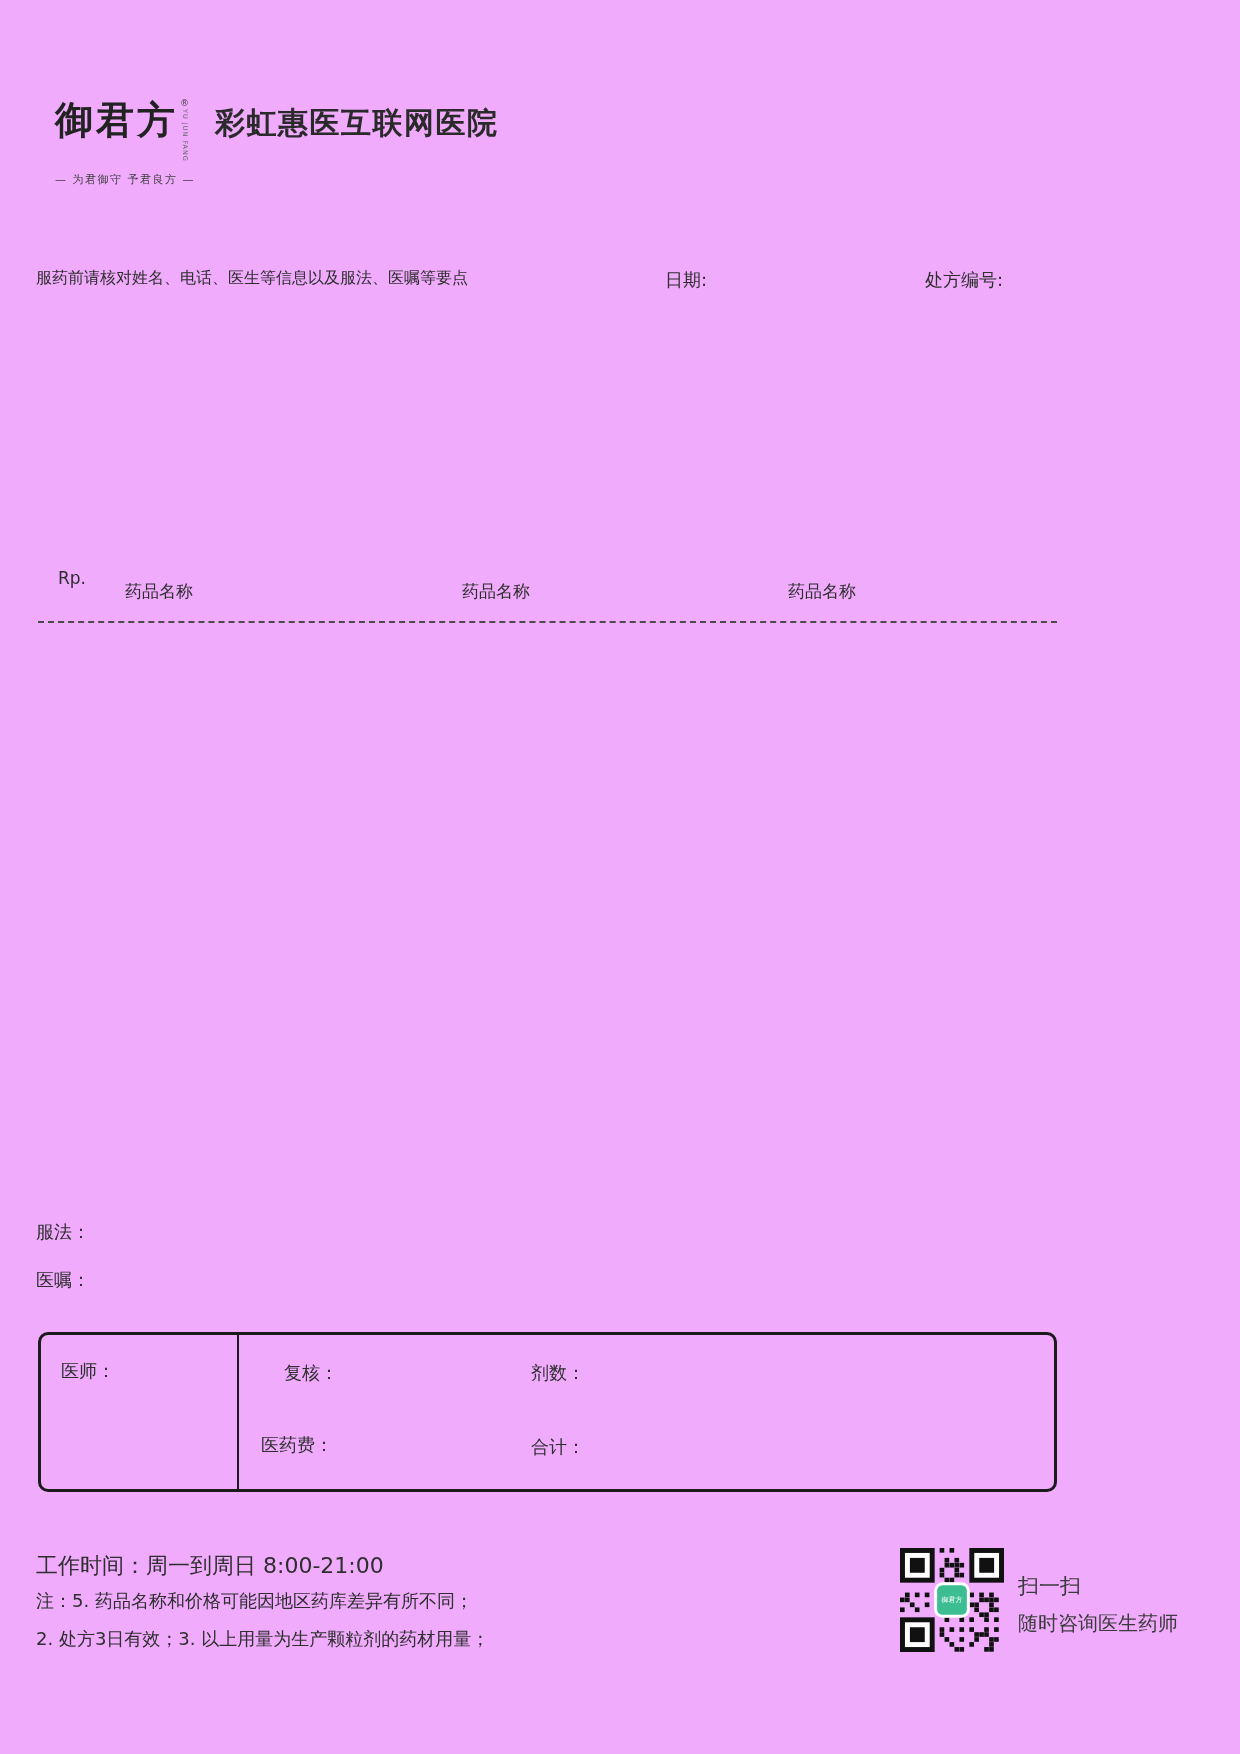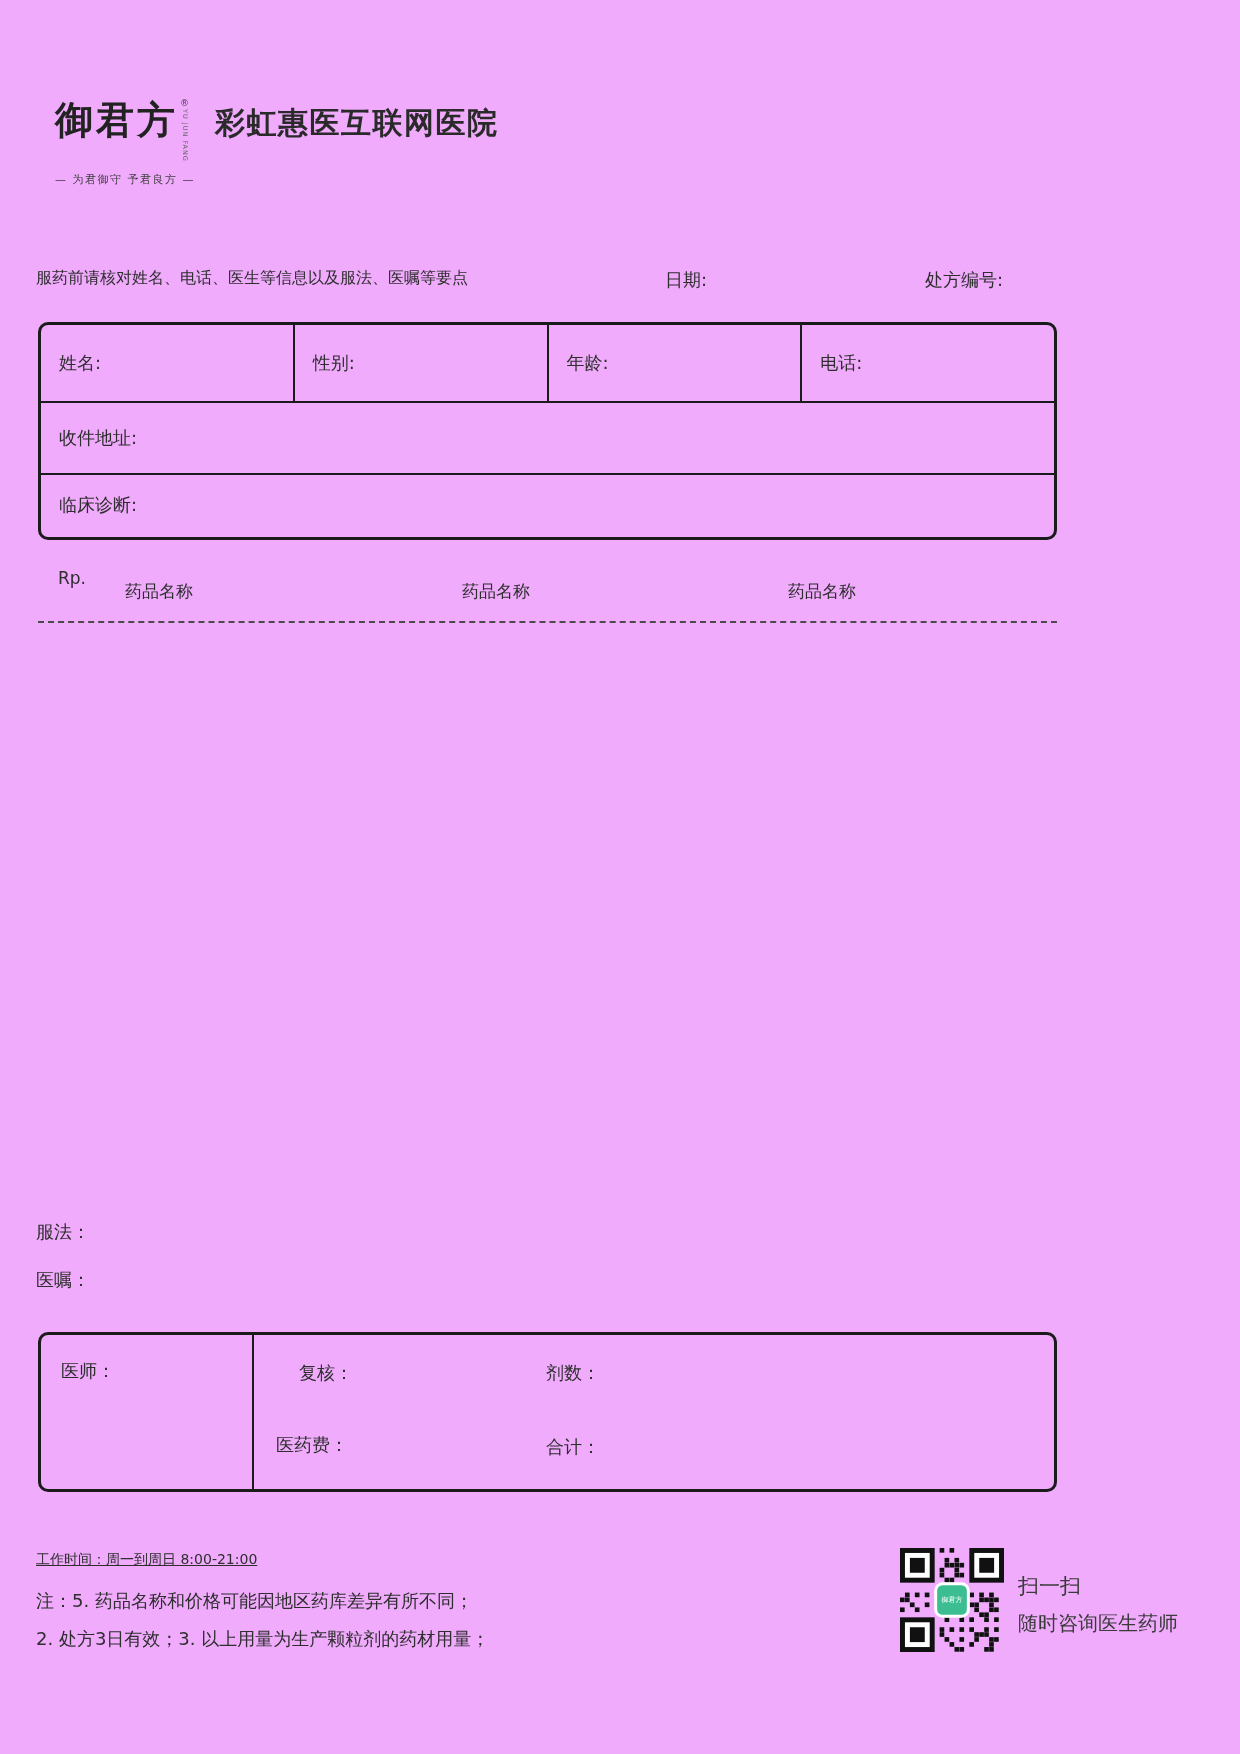--- a/index.html
+++ b/index.html
@@ -46,29 +46,29 @@
   .colh-3   { left:788px; top:580px; font-size:17px; }
   .dashed-line { left:38px; top:621px; width:1019px; height:0; border-top:2.2px dashed #4a4a4a; }
 
   
   .usage-label  { left:36px; top:1220px; font-size:18px; }
   .advice-label { left:36px; top:1268px; font-size:18px; }
 
   
   .sig-box { left:38px; top:1332px; width:1019px; height:160px;
              border:3px solid #1b1b1b; border-radius:10px; display:flex; overflow:hidden; }
-  .sig-left  { width:213px; border-right:2.5px solid #1b1b1b; padding:24px 8px 0 20px; font-size:18px; }
+  .sig-left  { width:198px; border-right:2.5px solid #1b1b1b; padding:24px 8px 0 20px; font-size:18px; }
   .sig-right { flex:1; position:relative; font-size:18px; }
   .sig-review { position:absolute; left:22px;  top:26px;margin-left:23px; }
   .sig-doses  { position:absolute; left:292px; top:26px; }
   .sig-fee    { position:absolute; left:22px;  top:98px; }
   .sig-total  { position:absolute; left:292px; top:100px;text-align:right; }
 
   
-  .work-time { left:36px; top:1551px; font-size:14px;text-decoration:underline; }
+  .work-time { left:36px; top:1551px; font-size:22px; }
   .note-1    { left:36px; top:1589px; font-size:18px; }
   .note-2    { left:36px; top:1627px; font-size:18px; }
   .qr-wrap   { left:900px; top:1548px; width:104px; height:104px; }
   .qr-wrap svg { display:block; width:104px; height:104px; }
   .scan-title { left:1018px; top:1572px; font-size:21px; color:#3a3a3a; }
   .scan-desc  { left:1018px; top:1610px; font-size:20px; color:#3a3a3a; }
 </style>
 </head>
 <body>
 
@@ -83,42 +83,20 @@
       </div>
     </div>
     <div class="logo-tagline">— 为君御守 予君良方 —</div>
   </div>
   <div class="abs hospital-title">彩虹惠医互联网医院</div>
 
   <div class="abs reminder">服药前请核对姓名、电话、医生等信息以及服法、医嘱等要点</div>
   <div class="abs date-label">日期:</div>
   <div class="abs rxno-label">处方编号:</div>
 
-  <div class="abs patient-box">
-    <div class="pb-row1">
-      <div class="pb-cell">
-        <span>姓名:</span>
-      </div>
-      <div class="pb-cell">
-        <span>性别:</span>
-      </div>
-      <div class="pb-cell">
-        <span>年龄:</span>
-      </div>
-      <div class="pb-cell">
-        <span>电话:</span>
-      </div>
-    </div>
-    <div class="pb-row2">
-      <span>收件地址:</span>
-    </div>
-    <div class="pb-row3">
-      <span>临床诊断:</span>
-    </div>
-  </div>
 
   <div class="abs rp-label">Rp.</div>
   <div class="abs colh-1">药品名称</div>
   <div class="abs colh-2">药品名称</div>
   <div class="abs colh-3">药品名称</div>
   <div class="abs dashed-line"></div>
 
   <div class="abs usage-label">服法：</div>
   <div class="abs advice-label">医嘱：</div>
 

